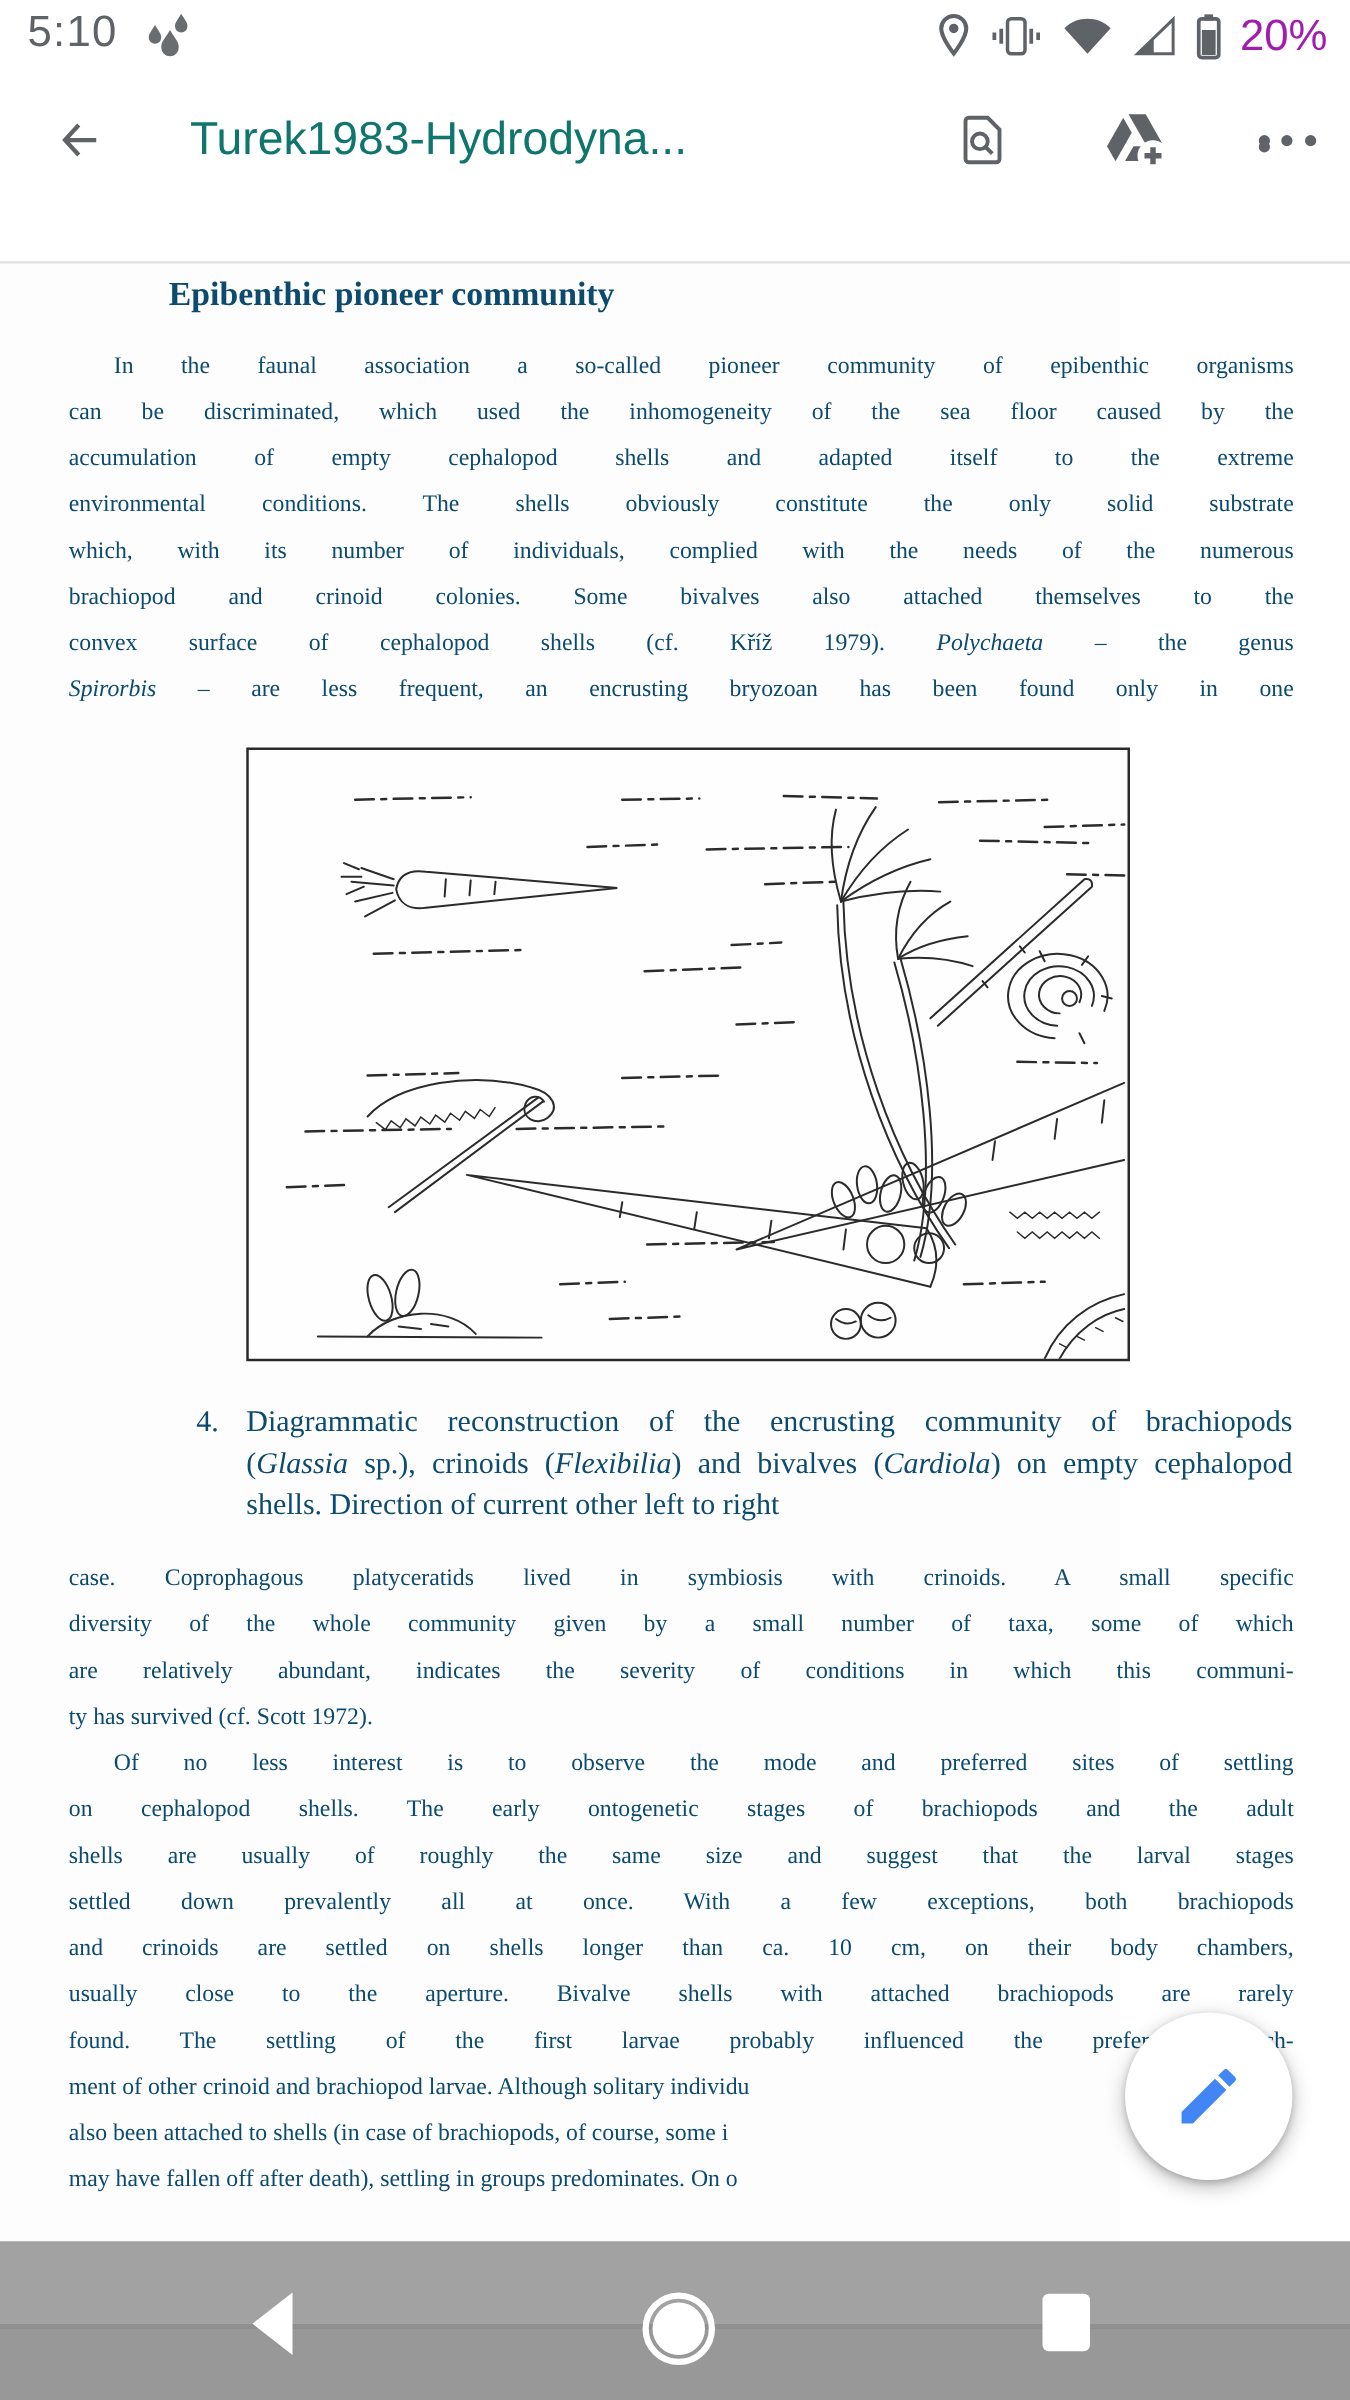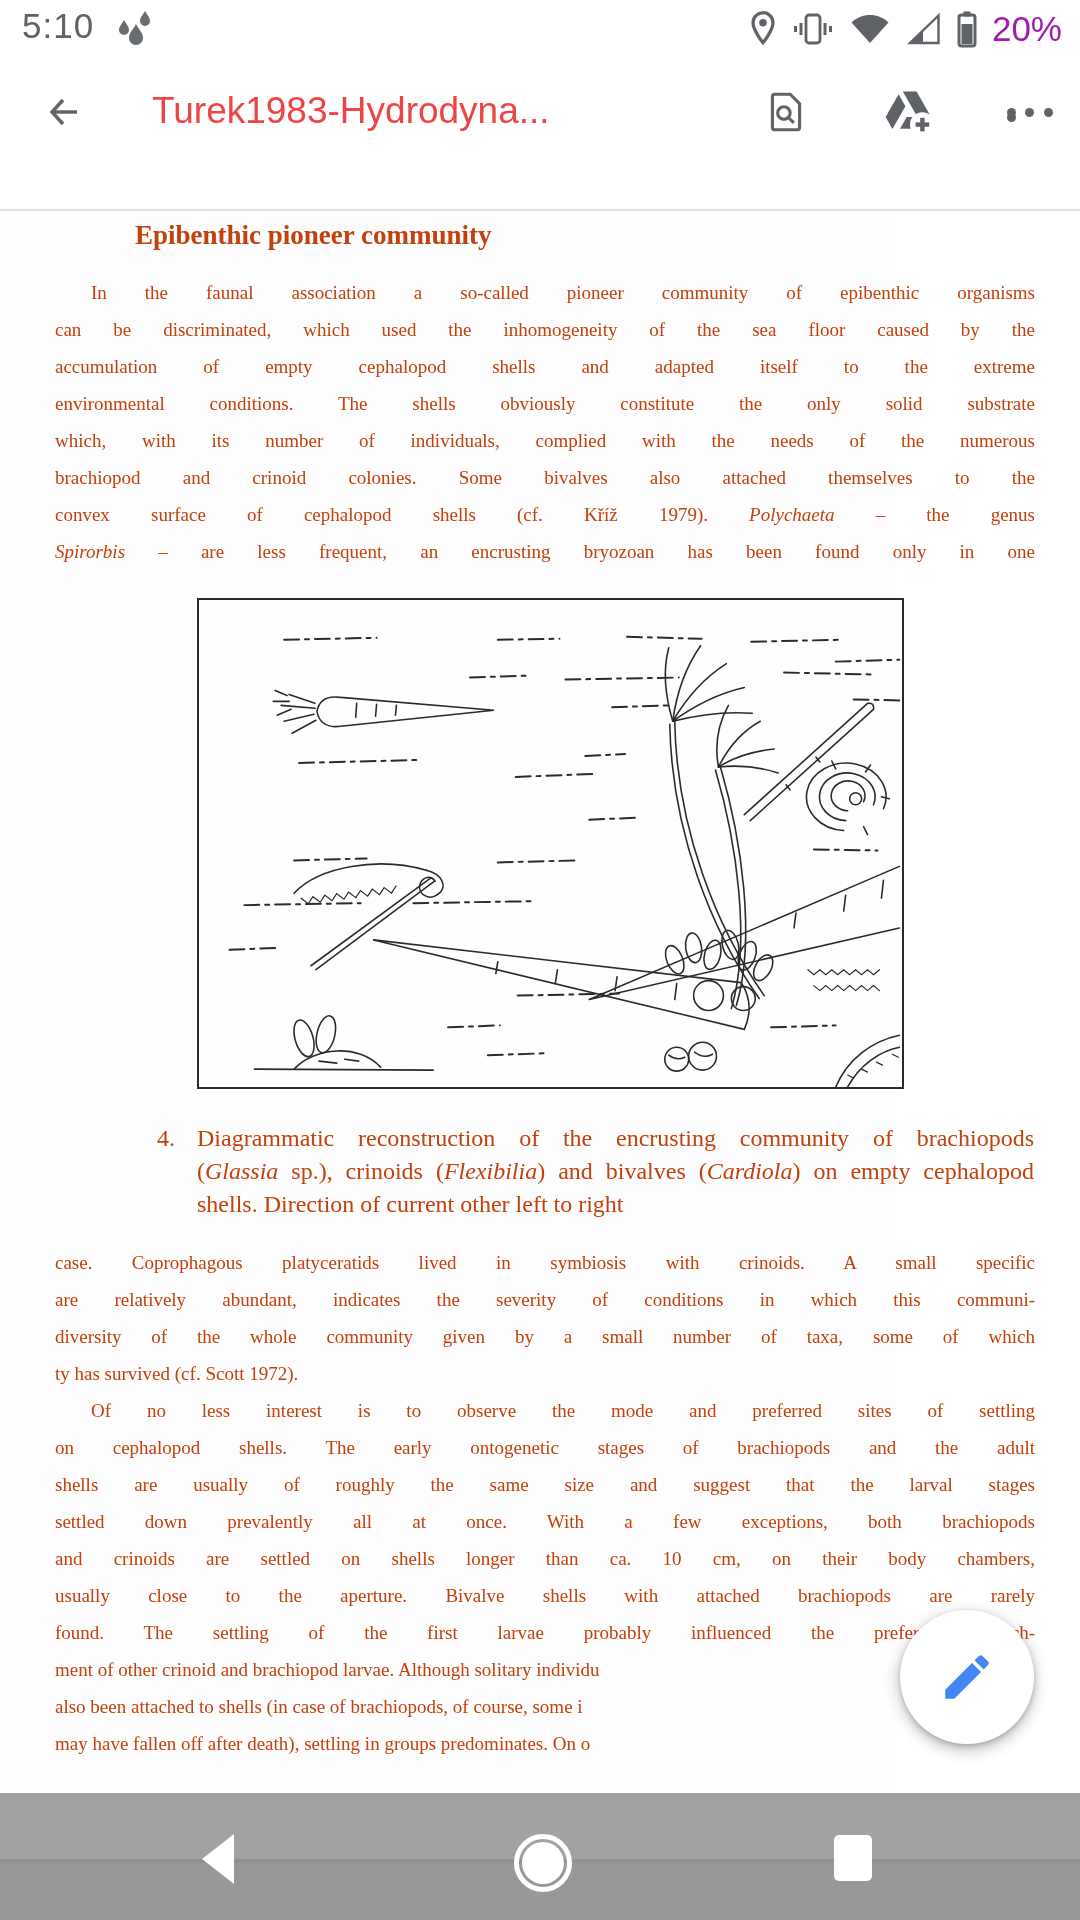--- a/index.html
+++ b/index.html
@@ -9,29 +9,29 @@
   .status-bar{position:absolute;left:0;top:0;width:1080px;height:56px;background:#fff;}
   .sb-time{position:absolute;left:22px;top:6px;font-size:35px;color:#5f6368;letter-spacing:1px;}
   .sb-rain{position:absolute;left:112px;top:8px;}
   .sb-right{position:absolute;right:18px;top:8px;display:flex;align-items:center;gap:14px;height:42px;}
   .sb-pct{font-size:35px;color:#a21caf;}
   
   .app-bar{position:absolute;left:0;top:56px;width:1080px;height:153px;background:#fff;border-bottom:2px solid #e0e0e0;}
   .ab-btn{position:absolute;background:none;border:none;padding:0;margin:0;cursor:pointer;width:56px;height:56px;
           display:flex;align-items:center;justify-content:center;}
   .ab-back{left:36px;top:28px;}
-  .ab-title{position:absolute;left:152px;top:34px;width:570px;font-size:37px;color:#ef4444;
+  .ab-title{position:absolute;left:152px;top:34px;width:570px;font-size:37px;color:#0f766e;
             white-space:nowrap;overflow:hidden;}
   .ab-find{left:758px;top:28px;}
   .ab-drive{left:882px;top:28px;}
   .ab-more{left:1002px;top:28px;}
   .dots span{display:block;width:9px;height:9px;border-radius:50%;background:#5f6368;margin:5px auto;}
   
   .doc{position:absolute;left:0;top:211px;width:896px;height:1582px;background:#fdfdfd;
-       font-family:"Liberation Serif",serif;color:#c2410c;}
+       font-family:"Liberation Serif",serif;color:#0c4a6e;}
   .doc-heading{position:absolute;left:135px;top:9px;margin:0;font-size:27px;font-weight:bold;}
   .tblock{position:absolute;left:55px;width:980px;font-size:19px;}
   .tl{line-height:37px;white-space:nowrap;}
   .just{text-align:justify;text-align-last:justify;white-space:normal;}
   .ind{text-indent:36px;}
   .p1{top:63px;}
   .p2{top:1033px;}
   .p3{top:1181px;}
   
   .figure{position:absolute;left:197px;top:387px;width:707px;height:491px;border:2.5px solid #2a2a2a;
@@ -259,22 +259,22 @@
       <span class="capnum">4.</span>
       <div class="caplines">
           <div class="tl just"><span>Diagrammatic reconstruction of the encrusting community of brachiopods</span></div>
           <div class="tl just"><span>(</span><i>Glassia</i><span> sp.), crinoids (</span><i>Flexibilia</i><span>) and bivalves (</span><i>Cardiola</i><span>) on empty cephalopod</span></div>
           <div class="tl"><span>shells. Direction of current other left to right</span></div>
         </div>
     </div>
 
     <div class="tblock p2">
         <div class="tl just"><span>case. Coprophagous platyceratids lived in symbiosis with crinoids. A small specific</span></div>
+        <div class="tl just"><span>diversity of the whole community given by a small number of taxa, some of which</span></div>
         <div class="tl just"><span>are relatively abundant, indicates the severity of conditions in which this communi-</span></div>
-        <div class="tl just"><span>diversity of the whole community given by a small number of taxa, some of which</span></div>
         <div class="tl"><span>ty has survived (cf. Scott 1972).</span></div>
       </div>
     <div class="tblock p3">
         <div class="tl just ind"><span>Of no less interest is to observe the mode and preferred sites of settling</span></div>
         <div class="tl just"><span>on cephalopod shells. The early ontogenetic stages of brachiopods and the adult</span></div>
         <div class="tl just"><span>shells are usually of roughly the same size and suggest that the larval stages</span></div>
         <div class="tl just"><span>settled down prevalently all at once. With a few exceptions, both brachiopods</span></div>
         <div class="tl just"><span>and crinoids are settled on shells longer than ca. 10 cm, on their body chambers,</span></div>
         <div class="tl just"><span>usually close to the aperture. Bivalve shells with attached brachiopods are rarely</span></div>
         <div class="tl just"><span>found. The settling of the first larvae probably influenced the preferred attach-</span></div>

